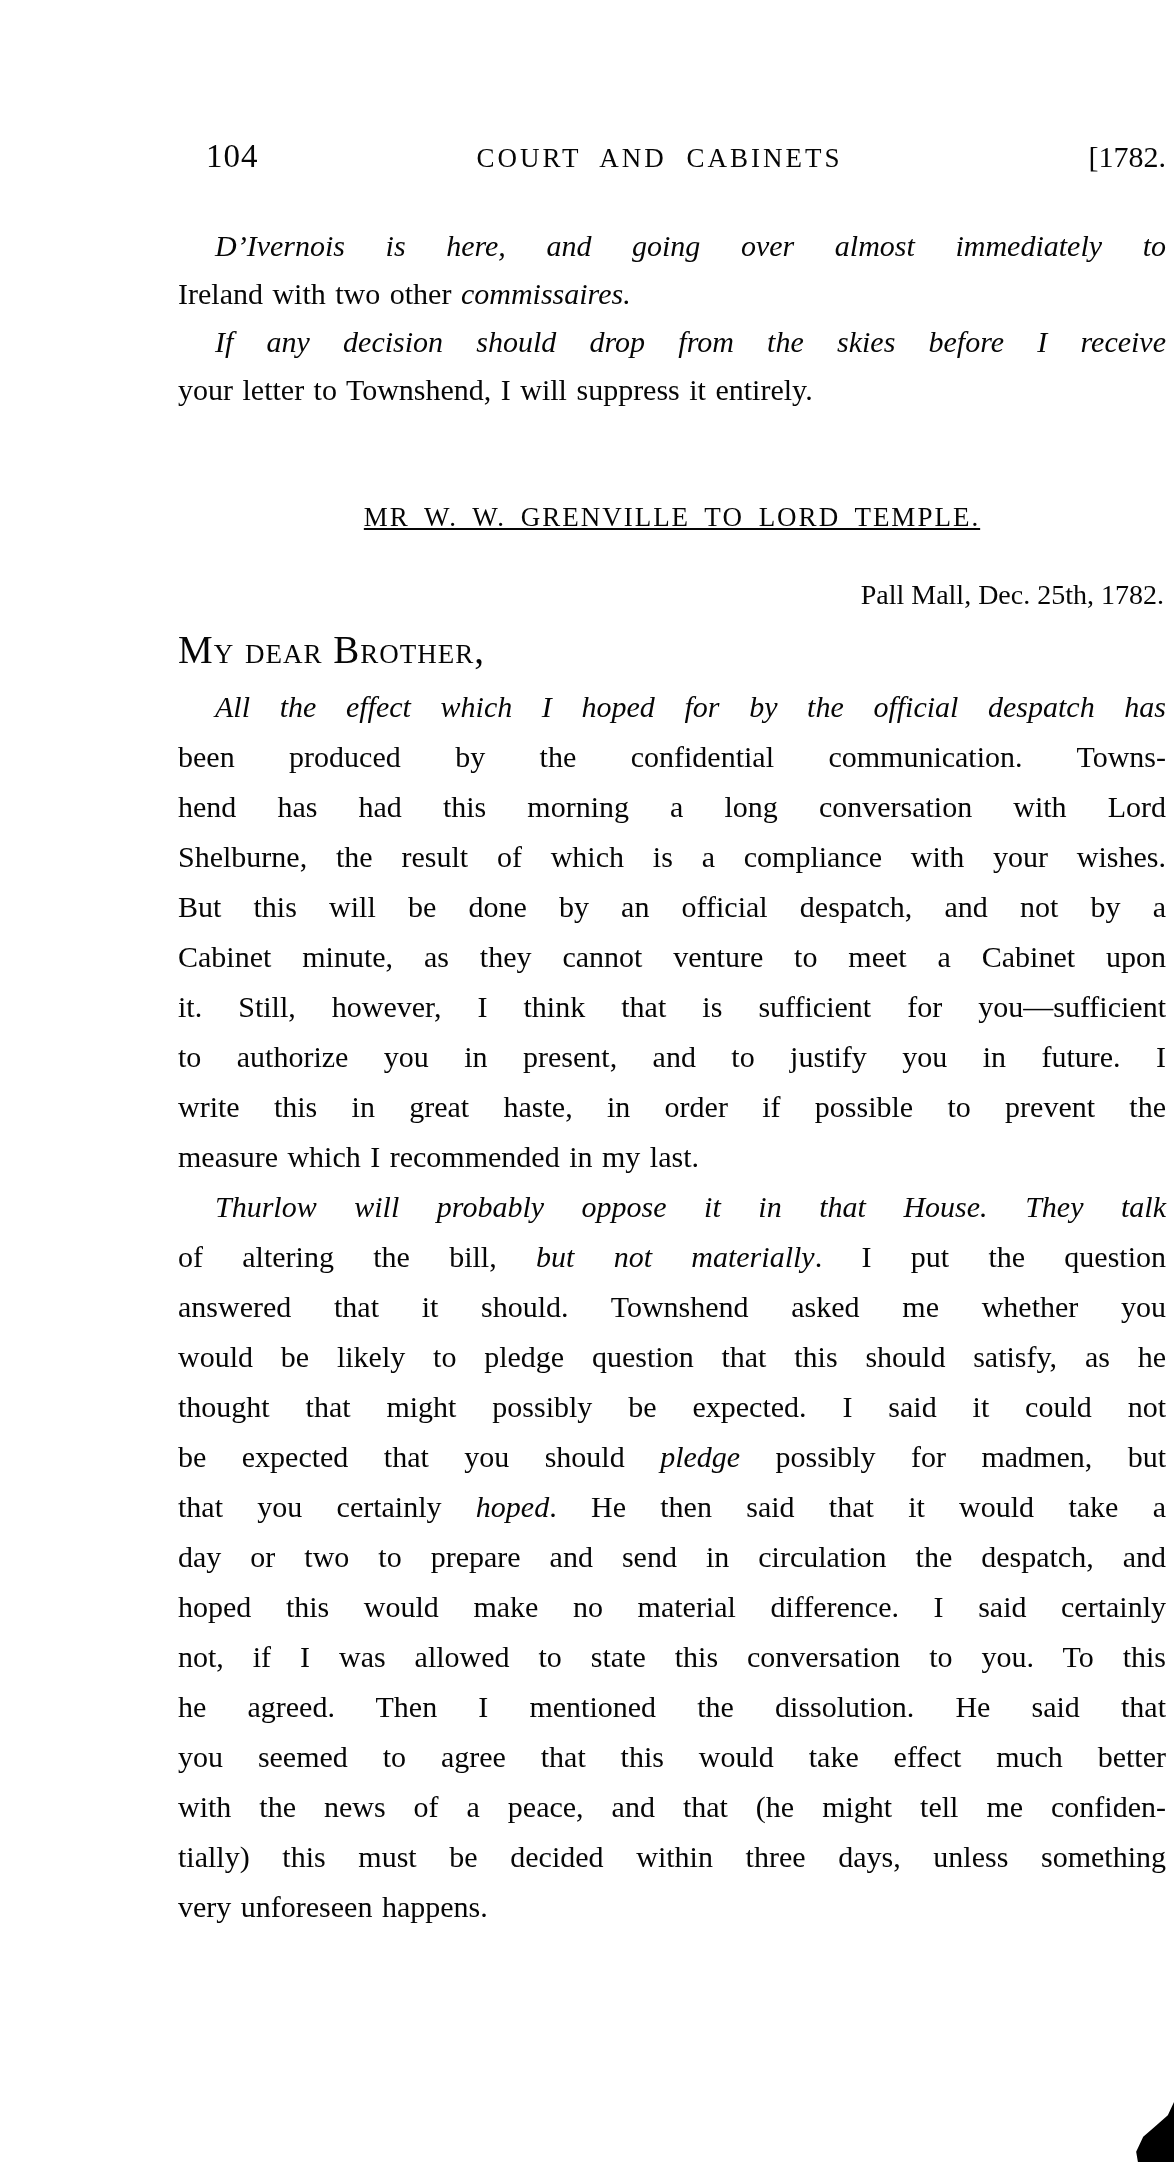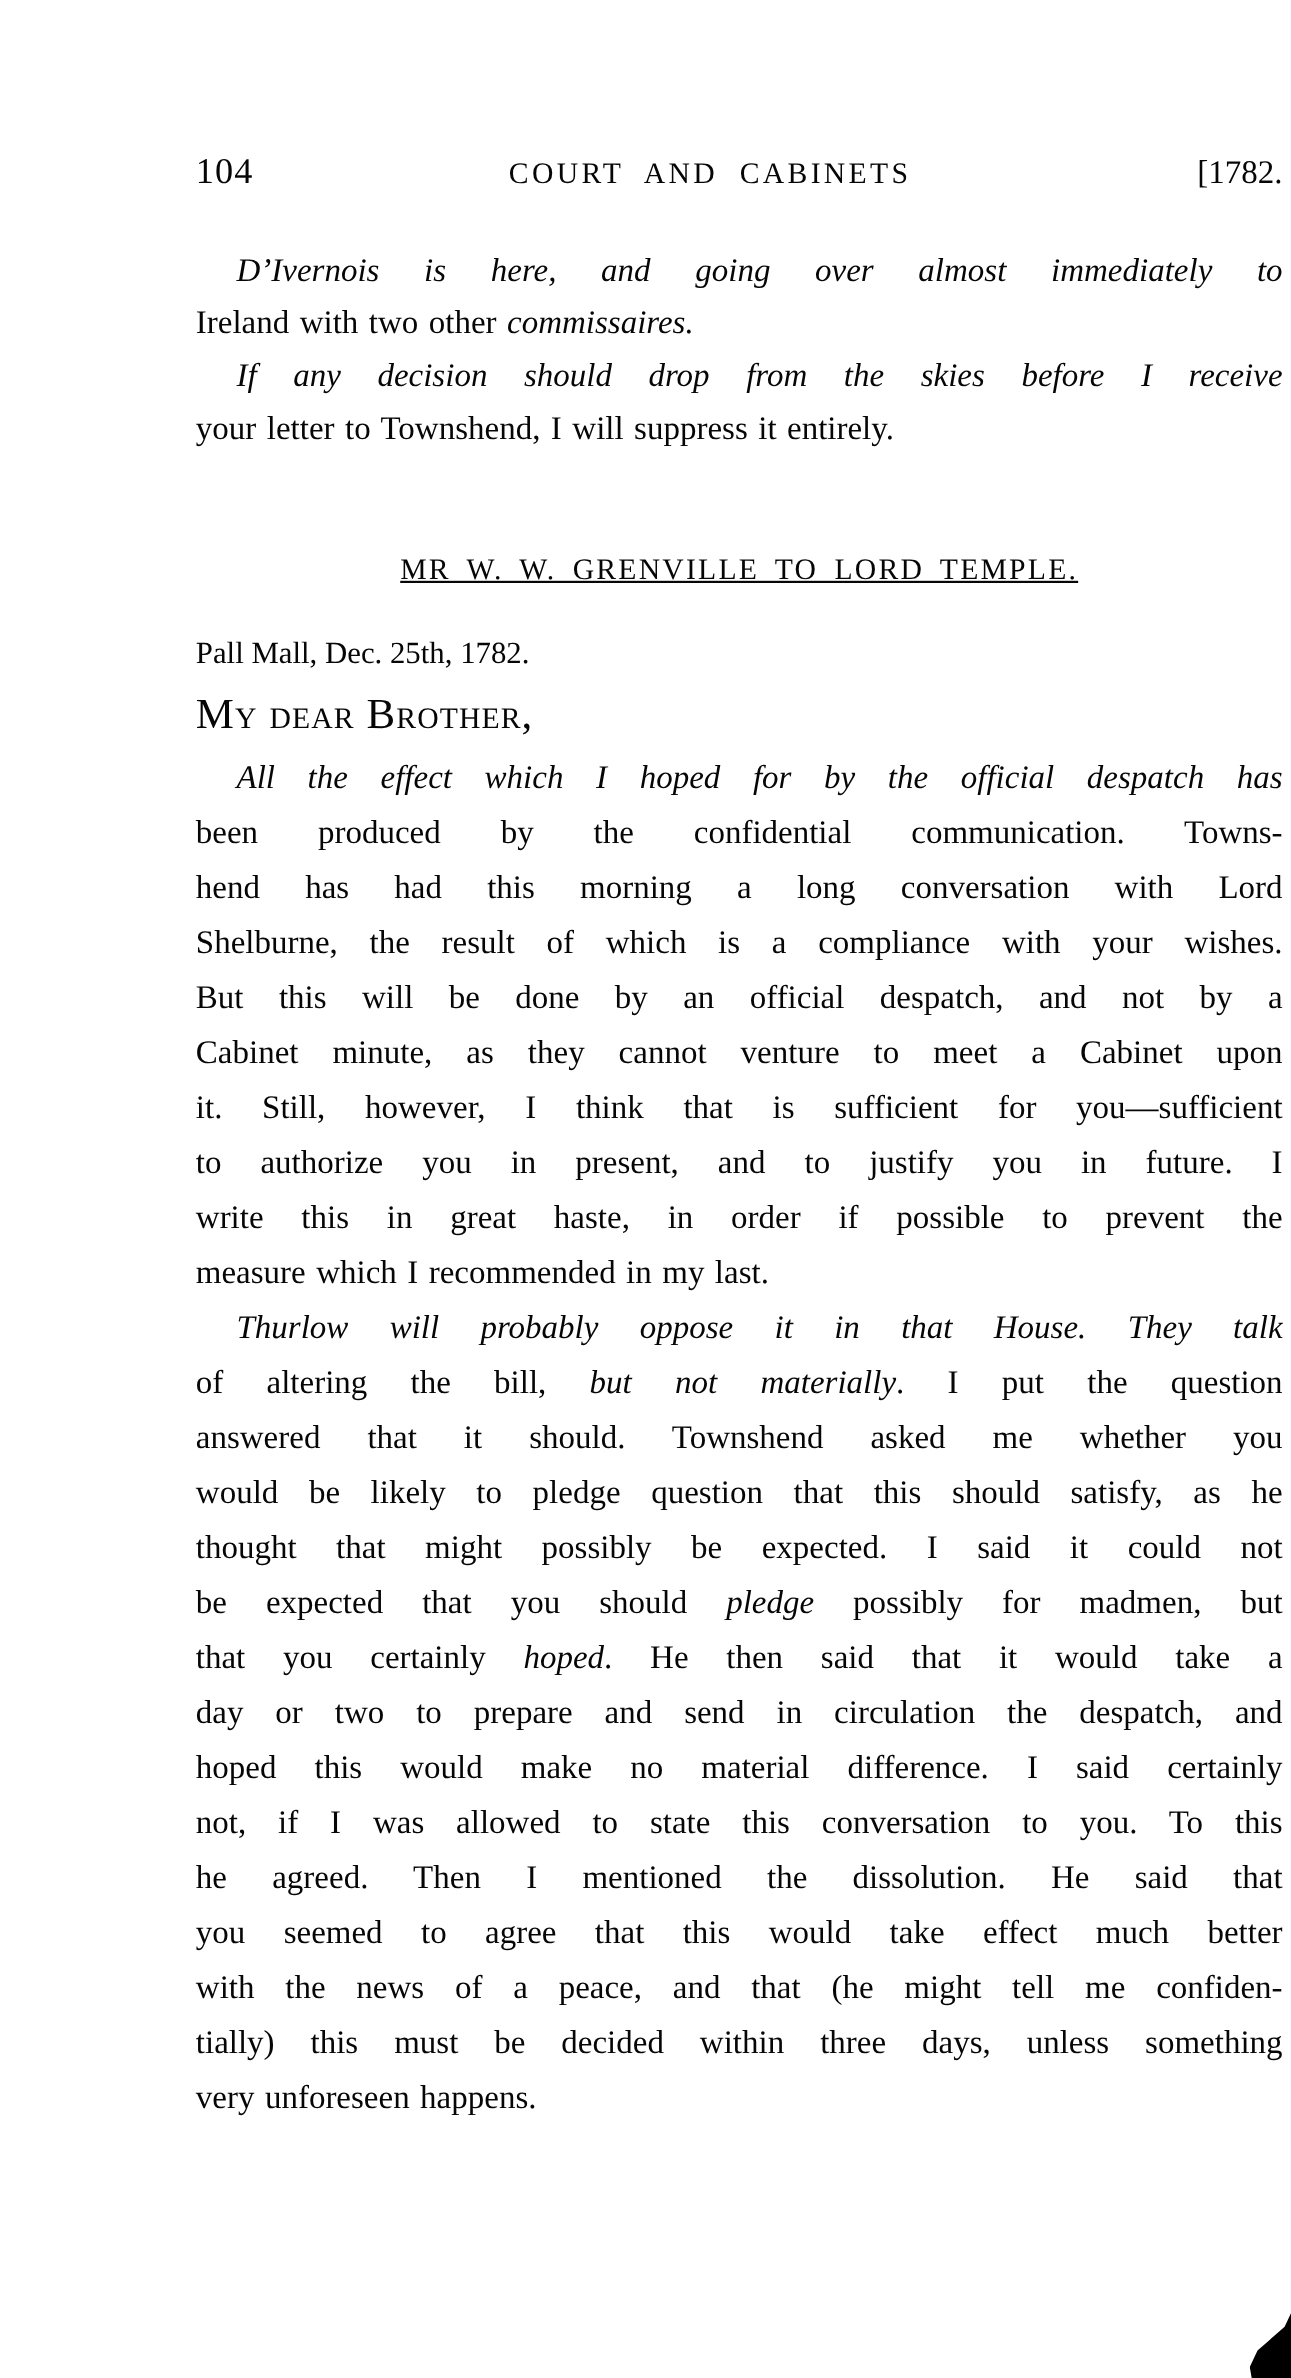--- a/index.html
+++ b/index.html
@@ -12,20 +12,21 @@
     color:#060606;
   }
   .page{position:absolute;inset:0;background:#fff;}
   .text-col{
     position:absolute;left:178px;top:138px;width:988px;
   }
   
   .runhead{
     display:flex;justify-content:space-between;align-items:baseline;
     height:40px;
+    margin-left:28px;
   }
   .pagenum{font-size:33px;letter-spacing:1px;}
   .runtitle{
     font-size:27px;letter-spacing:3px;word-spacing:10px;
     transform:translateX(-14px);
   }
   .yearmark{font-size:30px;}
   
   .intro-block{margin-top:44px;}
   .line{
@@ -42,20 +43,21 @@
   .sc{font-variant:small-caps;}
   
   .letter-heading{
     margin-top:86px;
     text-align:center;
     font-size:27px;letter-spacing:2px;word-spacing:6px;
     line-height:34px;height:34px;text-decoration:underline;
   }
   .dateline{
     margin-top:44px;
+    text-align:right;
     font-size:28px;line-height:34px;height:34px;
     padding-right:2px;
   }
   .salutation{
     margin-top:18px;
     font-size:39px;line-height:40px;height:40px;
     letter-spacing:1px;
   }
   .letter-body{margin-top:12px;}
   

